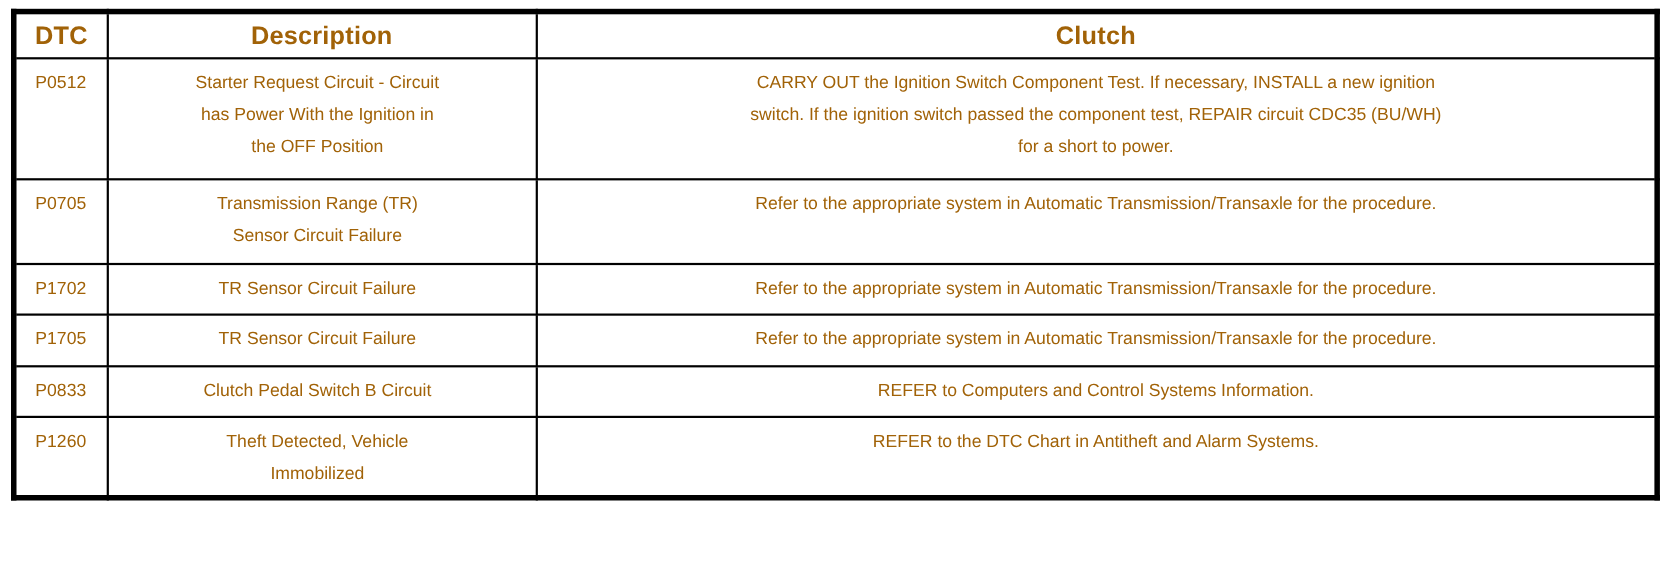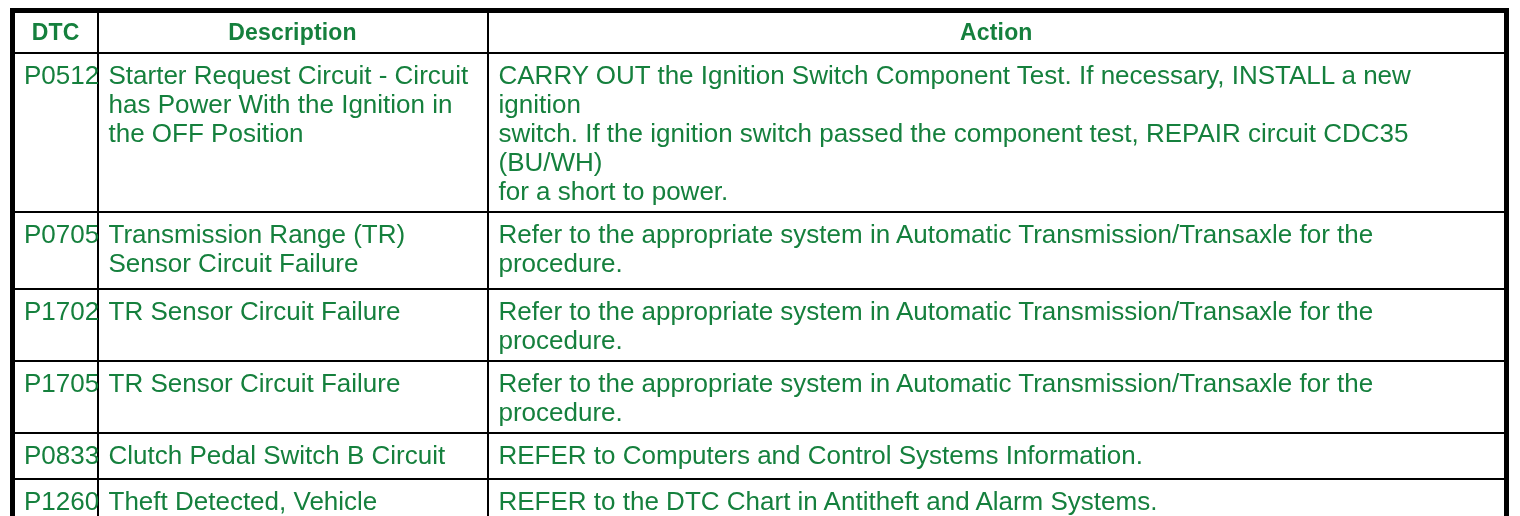--- a/index.html
+++ b/index.html
@@ -20,37 +20,38 @@
     table-layout: fixed;
     width: 1494px;
     border: 5px solid #000000;
     background: #ffffff;
   }
   col.col-dtc  { width: 85px; }
   col.col-desc { width: 390px; }
   col.col-act  { width: 1019px; }
   th, td {
     border: 2px solid #000000;
-    color: #15803d;
+    color: #a16207;
   }
   th {
     font-size: 23px;
     font-weight: bold;
     text-align: center;
     vertical-align: middle;
     height: 42px;
     padding: 2px 4px;
     letter-spacing: 0.2px;
   }
   td {
-    font-size: 26px;
+    font-size: 16px;
     line-height: 29px;
     vertical-align: top;
     padding: 7px 10px 5px 10px;
     white-space: pre-line;
+    text-align: center;
   }
   td.cell-dtc  { padding-left: 9px; white-space: nowrap; }
   td.cell-desc { padding-right: 18px; }
   
   tbody tr:nth-child(1) { height: 110px; }
   tbody tr:nth-child(2) { height: 77px; }
   tbody tr:nth-child(3) { height: 46px; }
   tbody tr:nth-child(4) { height: 47px; margin-top: 40px; }
   tbody tr:nth-child(5) { height: 46px; }
   tbody tr:nth-child(6) { height: 46px; }
@@ -63,21 +64,21 @@
   <table class="dtc-table">
     <colgroup>
       <col class="col-dtc">
       <col class="col-desc">
       <col class="col-act">
     </colgroup>
     <thead>
       <tr>
         <th>DTC</th>
         <th>Description</th>
-        <th>Action</th>
+        <th>Clutch</th>
       </tr>
     </thead>
     <tbody>
   <tr>
     <td class="cell-dtc">P0512</td>
     <td class="cell-desc">Starter Request Circuit - Circuit
 has Power With the Ignition in
 the OFF Position</td>
     <td class="cell-act">CARRY OUT the Ignition Switch Component Test. If necessary, INSTALL a new ignition
 switch. If the ignition switch passed the component test, REPAIR circuit CDC35 (BU/WH)

